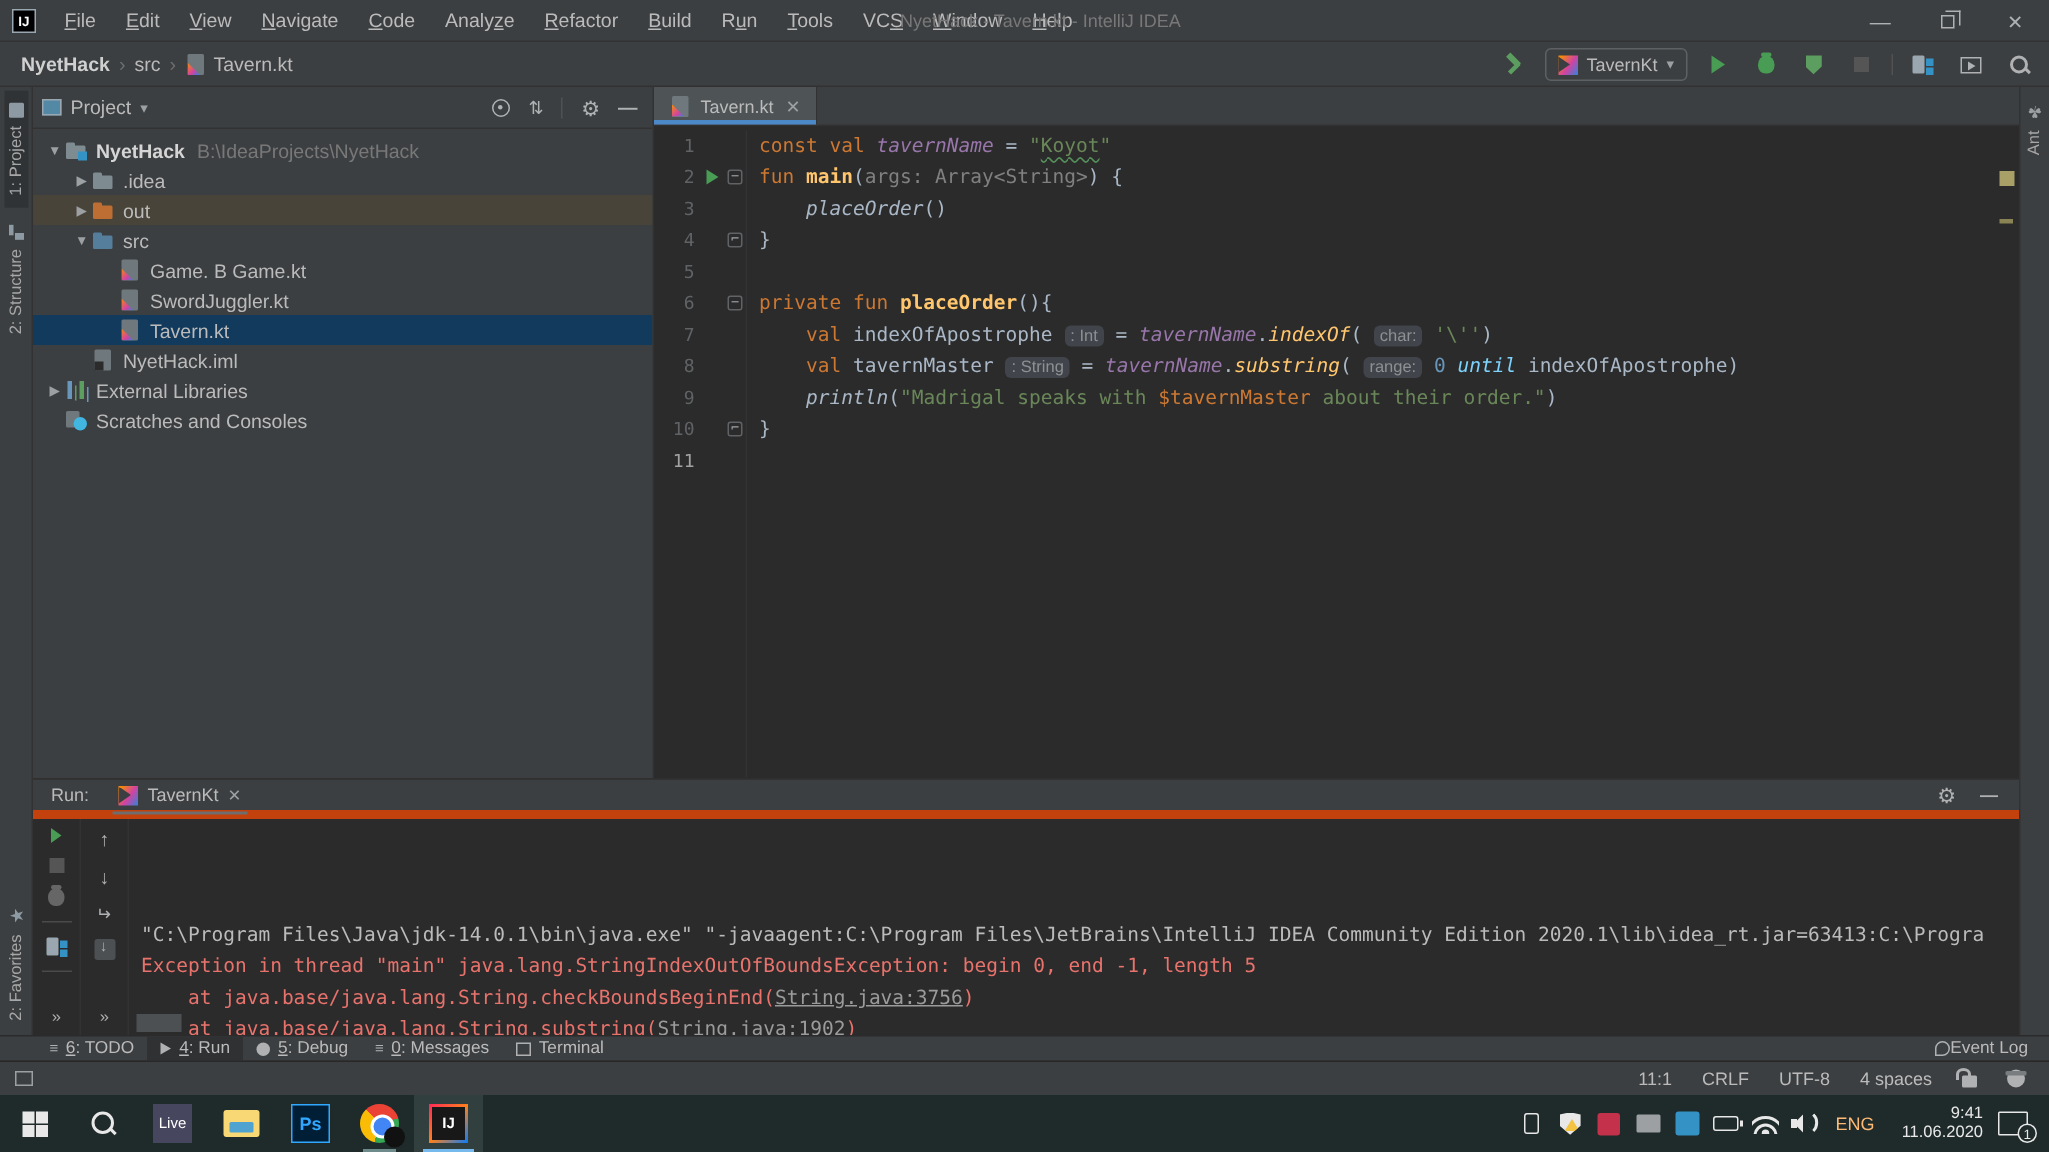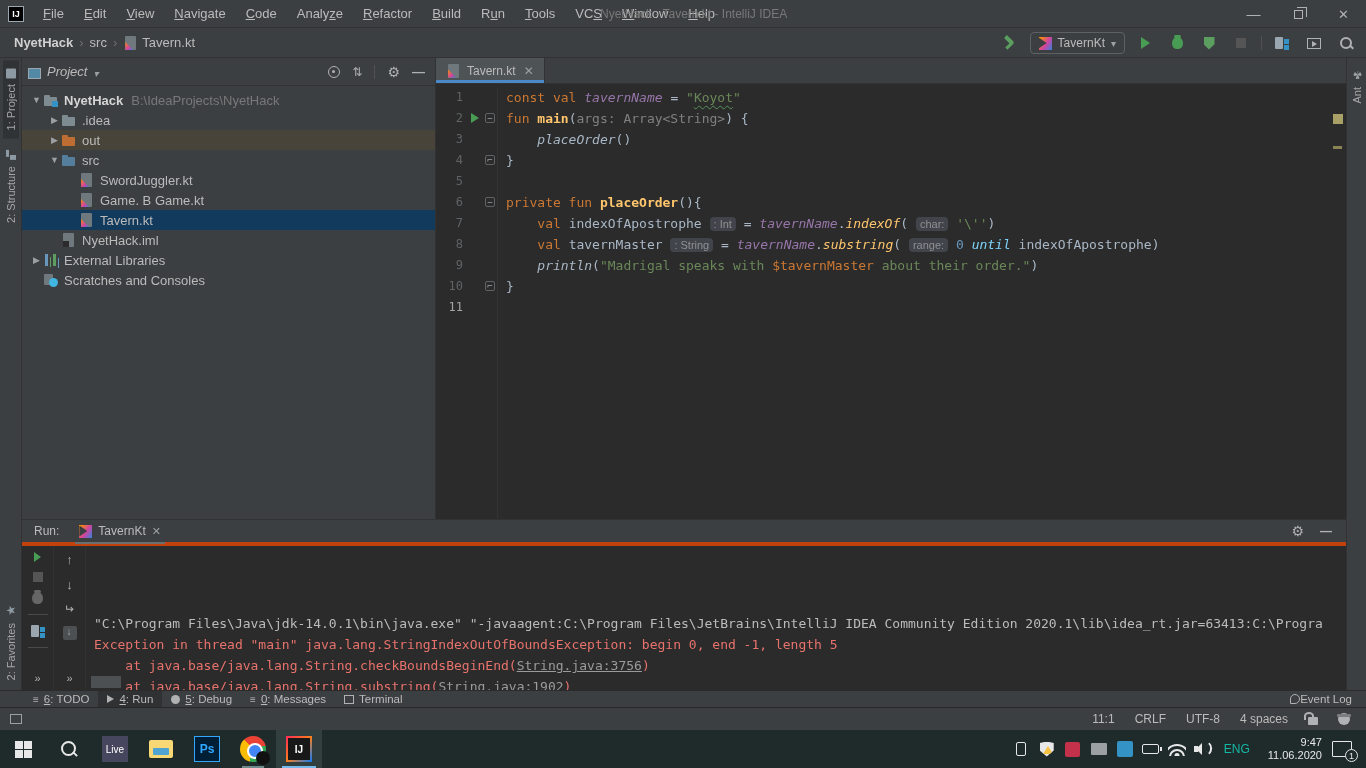--- a/index.html
+++ b/index.html
@@ -76,21 +76,21 @@
   .mini-ic{width:10px;height:10px;background:#8E9AA3;border-radius:1px;}
   .mini-star{color:#8E9AA3;font-size:12px;transform:rotate(90deg);}
   .mini-struct{width:10px;height:10px;background:linear-gradient(#8E9AA3 45%,transparent 45%) left top/6px 10px no-repeat,
     linear-gradient(#8E9AA3 0 0) right bottom/3px 7px no-repeat;}
   .mini-ant{color:#9DA0A3;font-size:11px;}
 
   
   .project-panel{position:absolute;left:22px;top:58px;width:414px;height:461px;background:#3C3F41;
     border-right:1px solid #323232;overflow:hidden;}
   .pp-header{height:28px;display:flex;align-items:center;padding:0 6px;font-size:13px;color:#BBBBBB;border-bottom:1px solid #323232;}
-  .pp-title-wrap{display:flex;align-items:flex-end;gap:6px;flex:1;font-style:italic;}
+  .pp-title-wrap{display:flex;align-items:center;gap:6px;flex:1;}
   .pp-icon{width:13px;height:11px;border:1px solid #9AA7B0;background:#5389A4;}
   .pp-actions{display:flex;align-items:center;gap:12px;margin-right:4px;}
   .pp-sep{width:1px;height:14px;background:#515151;}
   .tree{padding-top:4px;font-size:13px;color:#BBBBBB;}
   .tree-row{height:20px;display:flex;align-items:center;white-space:nowrap;}
   .tree-row.sel{background:#123A5D;}
   .tree-row.hl{background:#49443A;}
   .tree-arrow{width:13px;display:inline-block;text-align:center;color:#9DA0A3;font-size:9px;flex:none;}
   .tree-label{margin-left:6px;}
   .tree-label.bold{font-weight:bold;color:#D5D5D5;}
@@ -138,21 +138,21 @@
   .tk-num{color:#6897BB;}
   .tk-gray{color:#808080;}
   .tk-tmpl{color:#CC7832;}
   .tk-inlay{background:#41444A;color:#8E9193;border-radius:4px;padding:1px 4px;font-size:11px;font-family:"Liberation Sans",sans-serif;margin-top:12px;}
   .estripe{position:absolute;right:1px;top:30px;width:12px;height:400px;}
   .estripe .mark1{position:absolute;right:2px;top:0px;width:10px;height:10px;background:#A8A067;}
   .estripe .mark2{position:absolute;right:3px;top:32px;width:9px;height:3px;background:#8A8455;}
 
   
   .run-panel{position:absolute;left:22px;top:519px;width:1324px;height:171px;background:#2B2B2B;border-top:1px solid #323232;}
-  .rp-header{height:26px;background:#3C3F41;display:flex;align-items:center;font-size:12px;color:#BBBBBB;border-bottom:4px solid #c2410c;position:relative;}
+  .rp-header{height:26px;background:#3C3F41;display:flex;align-items:center;font-size:12px;color:#BBBBBB;border-bottom:6px solid #c2410c;position:relative;}
   .rp-label{margin:0 12px 0 12px;}
   .rp-tab{display:flex;align-items:center;gap:6px;height:26px;padding:0 8px;position:relative;}
   .rp-tab:after{content:"";position:absolute;left:4px;bottom:0;right:4px;height:2px;background:#6E6E6E;}
   .rp-actions{position:absolute;right:14px;display:flex;gap:16px;align-items:center;}
   .rp-body{display:flex;height:144px;}
   .rp-toolcol{width:32px;flex:none;border-right:1px solid #323232;display:flex;flex-direction:column;align-items:center;padding-top:6px;gap:10px;}
   .rp-toolcol .divider{width:20px;height:1px;background:#4A4A4A;}
   .arr{color:#AFB1B3;font-size:13px;}
   .i-scrollend{width:14px;height:14px;background:#4C5052;border-radius:2px;position:relative;}
   .i-scrollend:before{content:"↓";position:absolute;left:4px;top:0px;color:#AFB1B3;font-size:10px;}
@@ -228,21 +228,21 @@
   .t-batt{position:relative;width:17px;height:10px;border:1.5px solid #E8E8E8;border-radius:2px;}
   .t-batt:before{content:"";position:absolute;right:-4px;top:2px;width:2px;height:4px;background:#E8E8E8;}
   .t-wifi{position:relative;width:18px;height:14px;overflow:hidden;}
   .t-wifi i{position:absolute;left:50%;bottom:-14px;transform:translateX(-50%);width:26px;height:26px;border:2px solid #E8E8E8;border-radius:50%;}
   .t-wifi i:nth-child(2){width:16px;height:16px;bottom:-9px;}
   .t-wifi i:nth-child(3){width:5px;height:5px;bottom:-2px;background:#E8E8E8;}
   .t-vol{position:relative;width:18px;height:14px;}
   .t-vol:before{content:"";position:absolute;left:0;top:4px;width:4px;height:6px;background:#E8E8E8;}
   .t-vol:after{content:"";position:absolute;left:2px;top:1px;border-right:6px solid #E8E8E8;border-top:6px solid transparent;border-bottom:6px solid transparent;}
   .t-vol i{position:absolute;left:11px;top:2px;width:9px;height:9px;border:2px solid #E8E8E8;border-left:none;border-bottom:none;border-radius:0 100% 0 0;transform:rotate(45deg);}
-  .t-eng{font-size:12px;color:#14b8a6;padding:0 8px;}
+  .t-eng{font-size:12px;color:#fdba74;padding:0 8px;}
   .t-clock{font-size:11px;color:#E8E8E8;text-align:right;line-height:13px;padding:0 10px;}
   .t-notif{position:relative;width:20px;height:16px;border:1.5px solid #E8E8E8;border-radius:1px;margin-right:14px;}
   .t-notif i{position:absolute;right:-7px;bottom:-6px;width:13px;height:13px;border-radius:50%;background:#1F2A2A;
     border:1.5px solid #E8E8E8;color:#E8E8E8;font-size:9px;font-style:normal;display:flex;align-items:center;justify-content:center;}
 </style>
 </head>
 <body>
 
 <div id="window">
 
@@ -377,26 +377,26 @@
           <span class="tree-label">out</span>
         </div>
         <div class="tree-row" style="padding-left: 26px;">
           <span class="tree-arrow">▼</span>
           <span class="ti ti-folder src"></span>
           <span class="tree-label">src</span>
         </div>
         <div class="tree-row" style="padding-left: 44px;">
           <span class="tree-arrow"></span>
           <span class="ti ti-page ti-kt"></span>
-          <span class="tree-label">SwordJuggler.kt</span>
+          <span class="tree-label">Game. B Game.kt</span>
         </div>
         <div class="tree-row" style="padding-left: 44px;">
           <span class="tree-arrow"></span>
           <span class="ti ti-page ti-kt"></span>
-          <span class="tree-label">Game. B Game.kt</span>
+          <span class="tree-label">SwordJuggler.kt</span>
         </div>
         <div class="tree-row sel" style="padding-left: 44px;">
           <span class="tree-arrow"></span>
           <span class="ti ti-page ti-kt"></span>
           <span class="tree-label">Tavern.kt</span>
         </div>
         <div class="tree-row" style="padding-left: 26px;">
           <span class="tree-arrow"></span>
           <span class="ti ti-page ti-iml"></span>
           <span class="tree-label">NyetHack.iml</span>
@@ -573,21 +573,21 @@
             <i></i>
           </span>
         </span>
       <span class="tray-ic">
           <span class="t-vol">
             <i></i>
           </span>
         </span>
       <span class="t-eng">ENG</span>
       <div class="t-clock">
-        <div>9:47</div>
+        <div>9:41</div>
         <div>11.06.2020</div>
       </div>
       <span class="t-notif">
           <i>1</i>
         </span>
     </div>
   </div>
 
 </div>
 

